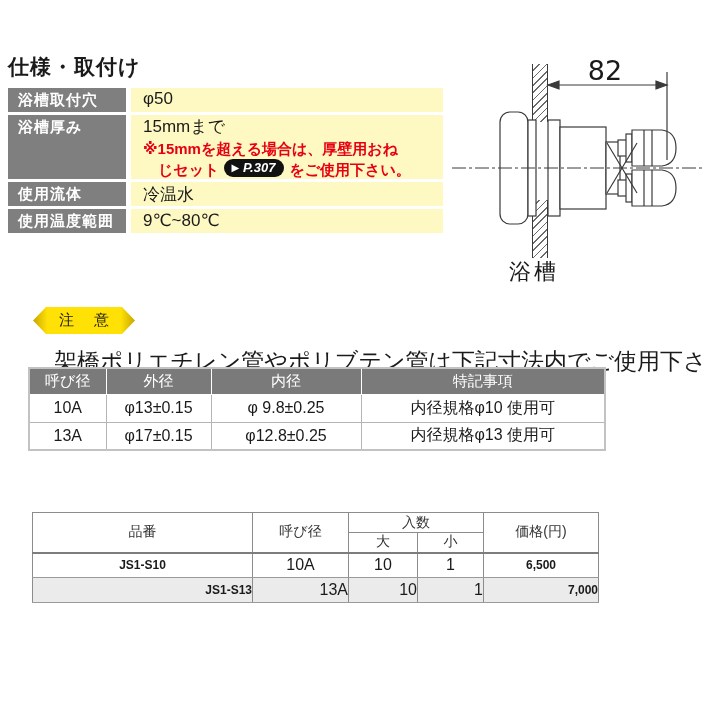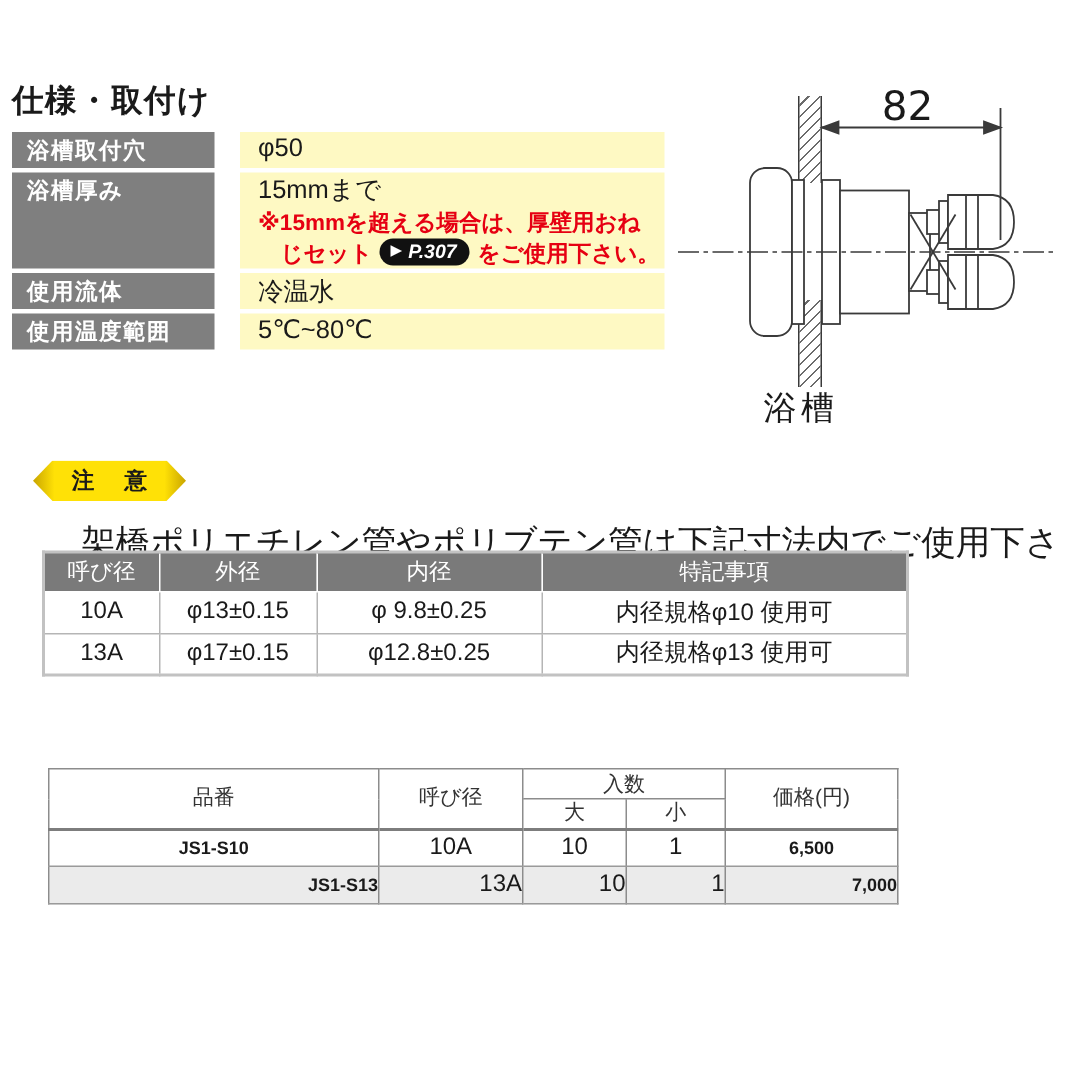--- a/index.html
+++ b/index.html
@@ -6,47 +6,47 @@
   html,body { background:#fff; }
   body { font-family:"Liberation Sans","DejaVu Sans",sans-serif; color:#1a1a1a; }
   .page { position:relative; width:720px; height:720px; background:#fff; overflow:hidden; }
 
   
   .page-title { position:absolute; left:8px; top:53px; font-size:21px; font-weight:bold; letter-spacing:1px; }
 
   
   .spec { position:absolute; left:8px; top:88px; width:435px; }
   .spec-row { display:flex; align-items:stretch; margin-bottom:3px; }
-  .spec-label { width:135px; background:#7f7f7f; color:#fff; font-size:15px; font-weight:bold;
-                padding:3px 0 0 10px; margin-right:17px; letter-spacing:1px; }
+  .spec-label { width:118px; background:#7f7f7f; color:#fff; font-size:15px; font-weight:bold;
+                padding:3px 0 0 10px; margin-right:5px; letter-spacing:1px; }
   .spec-label.center { display:flex; align-items:center; padding-top:0; }
   .spec-value { flex:1; background:#fef9c3; font-size:17px; padding:1px 0 0 12px; }
   .h24 { height:24px; } .h64 { height:64px; }
   .spec-value .val-line { line-height:22px; }
   .note-red { color:#e60012; font-weight:bold; font-size:15px; line-height:21px; }
   .note-indent { padding-left:15px; display:flex; align-items:flex-start; gap:5px; }
   .page-badge { display:inline-flex; align-items:center; gap:4px; background:#111; color:#fff;
                 border-radius:9px; padding:1px 9px 2px 7px; font-size:13px; font-weight:bold;
                 font-style:italic; line-height:15px; }
   .page-badge .tri { font-style:normal; font-size:10px; }
 
   
   .diagram-svg { position:absolute; left:450px; top:50px; }
   .wall-seg { position:absolute; width:16px; border-left:1.5px solid #3a3a3a; border-right:1.5px solid #3a3a3a;
               background:repeating-linear-gradient(135deg,transparent 0 4px,#6b6b6b 4px 5.2px); }
   .wall-top { left:532px; top:64px; height:58px; }
   .wall-bottom { left:532px; top:200px; height:58px; }
   .diagram-label { position:absolute; left:509px; top:257px; font-size:22px; letter-spacing:3px; }
 
   
-  .caution-badge { position:absolute; left:22px; top:307px; width:102px; height:27px;
+  .caution-badge { position:absolute; left:33px; top:307px; width:102px; height:27px;
                    display:flex; align-items:center; justify-content:center;
                    background:linear-gradient(90deg,#c9a500 0%,#ffe106 14%,#ffe106 86%,#c9a500 100%);
                    clip-path:polygon(0 50%,13px 0,calc(100% - 13px) 0,100% 50%,calc(100% - 13px) 100%,13px 100%);
-                   font-size:15px; font-weight:bold; letter-spacing:8px; padding-left:8px; }
+                   font-size:15px; font-weight:normal; letter-spacing:8px; padding-left:8px; }
   .caution-text { position:absolute; left:27px; top:346px; font-size:23px;margin-left:27px; }
 
   
   .pipe-table { position:absolute; left:28px; top:367px; width:576px; border-collapse:collapse;
                 border:2px solid #c2c2c2; table-layout:fixed; }
   .pipe-table th { background:#7a7a7a; color:#fff; font-weight:normal; font-size:15px;
                    border:1px solid #fff; height:26px; }
   .pipe-table td { background:#fff; border:1px solid #b5b5b5; font-size:16px; text-align:center; height:28px; }
 
   
@@ -89,21 +89,21 @@
           <span>をご使用下さい。</span>
         </div>
       </div>
     </div>
     <div class="spec-row">
       <div class="spec-label center h24">使用流体</div>
       <div class="spec-value h24">冷温水</div>
     </div>
     <div class="spec-row">
       <div class="spec-label center h24">使用温度範囲</div>
-      <div class="spec-value h24">5℃~80℃</div>
+      <div class="spec-value h24">9℃~80℃</div>
     </div>
   </div>
 
   <div class="wall-seg wall-top"></div>
   <div class="wall-seg wall-bottom"></div>
 
   <svg class="diagram-svg" width="260" height="245" viewBox="0 0 260 245">
     <g stroke="#3a3a3a" stroke-width="1.2" fill="#ffffff">
 
       <rect x="50" y="62" width="28" height="112" rx="10"></rect>

